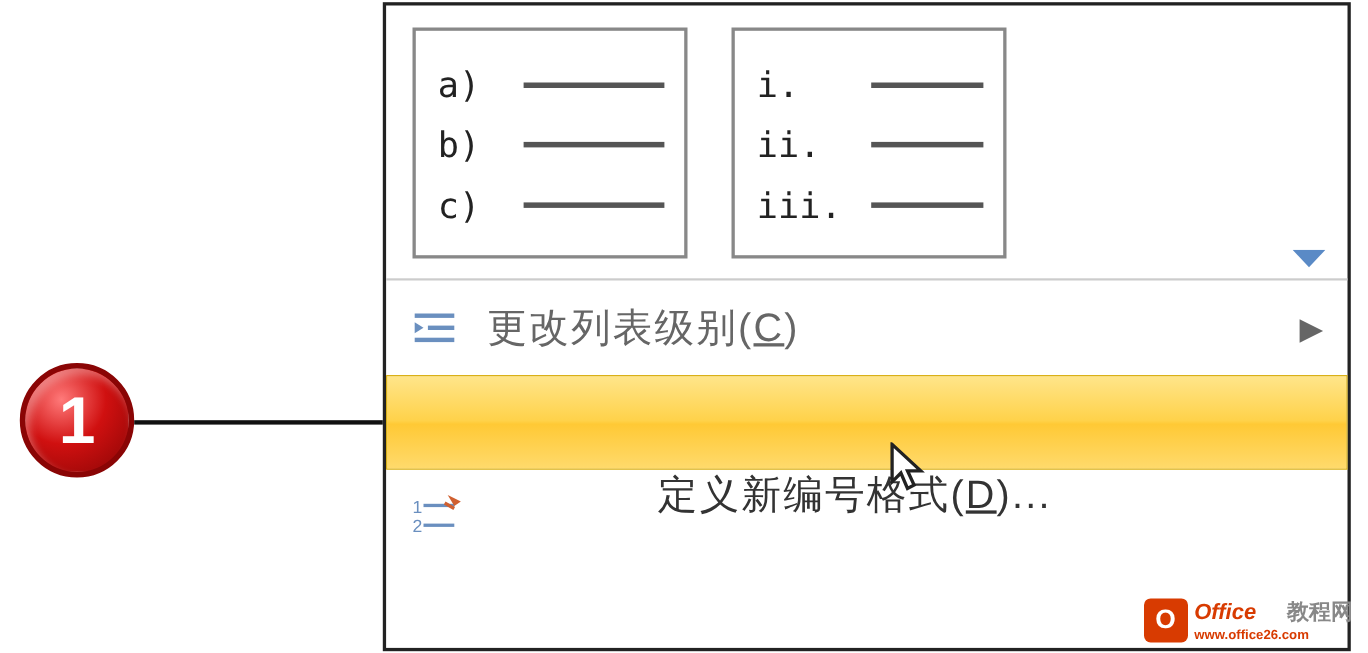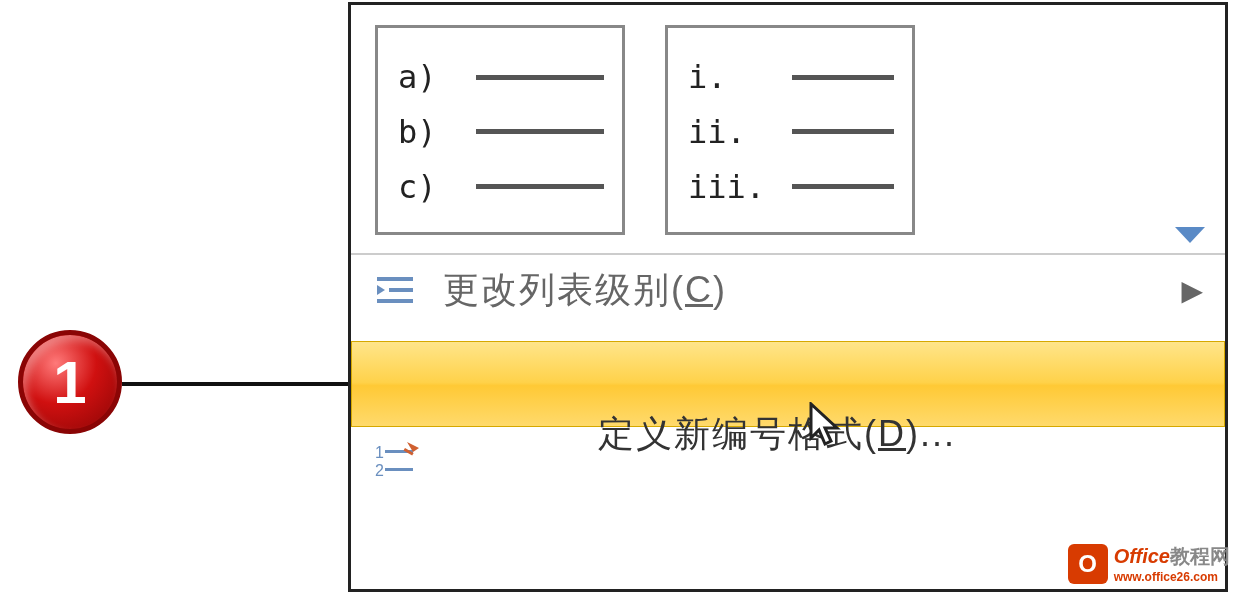--- a/index.html
+++ b/index.html
@@ -59,21 +59,21 @@
       bottom: 8px;
     }
     .scroll-down svg { display: block; }
     .menu-section {
       border-top: 2px solid #ccc;
     }
     .menu-item {
       display: flex;
       align-items: center;
       height: 86px;
-      padding: 0 22px 16px 0;
+      padding: 0 22px 0 0;
       font-size: 36px;
       color: #666;
       position: relative;
     }
     .menu-item.hovered {
       background: linear-gradient(#ffe58a, #ffd24a 48%, #ffc935 52%, #ffda6c);
       border: 1px solid #d6a800;
       color: #333;
       flex-direction: column;
     }
@@ -145,21 +145,21 @@
       font-weight: bold;
     }
     .wm-icon {
       width: 40px; height: 40px;
       background: #d83b01;
       border-radius: 6px;
       display: flex; align-items: center; justify-content: center;
       color: #fff; font-size: 24px; font-weight: bold;
     }
     .wm-a { color: #d83b01; font-style: italic; }
-    .wm-b { color: #888; }
+    .wm-b { color: #888; margin-left: 28px; }
     .wm-c { color: #d83b01; font-size: 12px; }
   </style>
 </head>
 <body>
 
 <div class="callout-badge">
   <span>1</span>
 </div>
 <div class="callout-line"></div>
 <div class="callout-arrowhead"></div>

